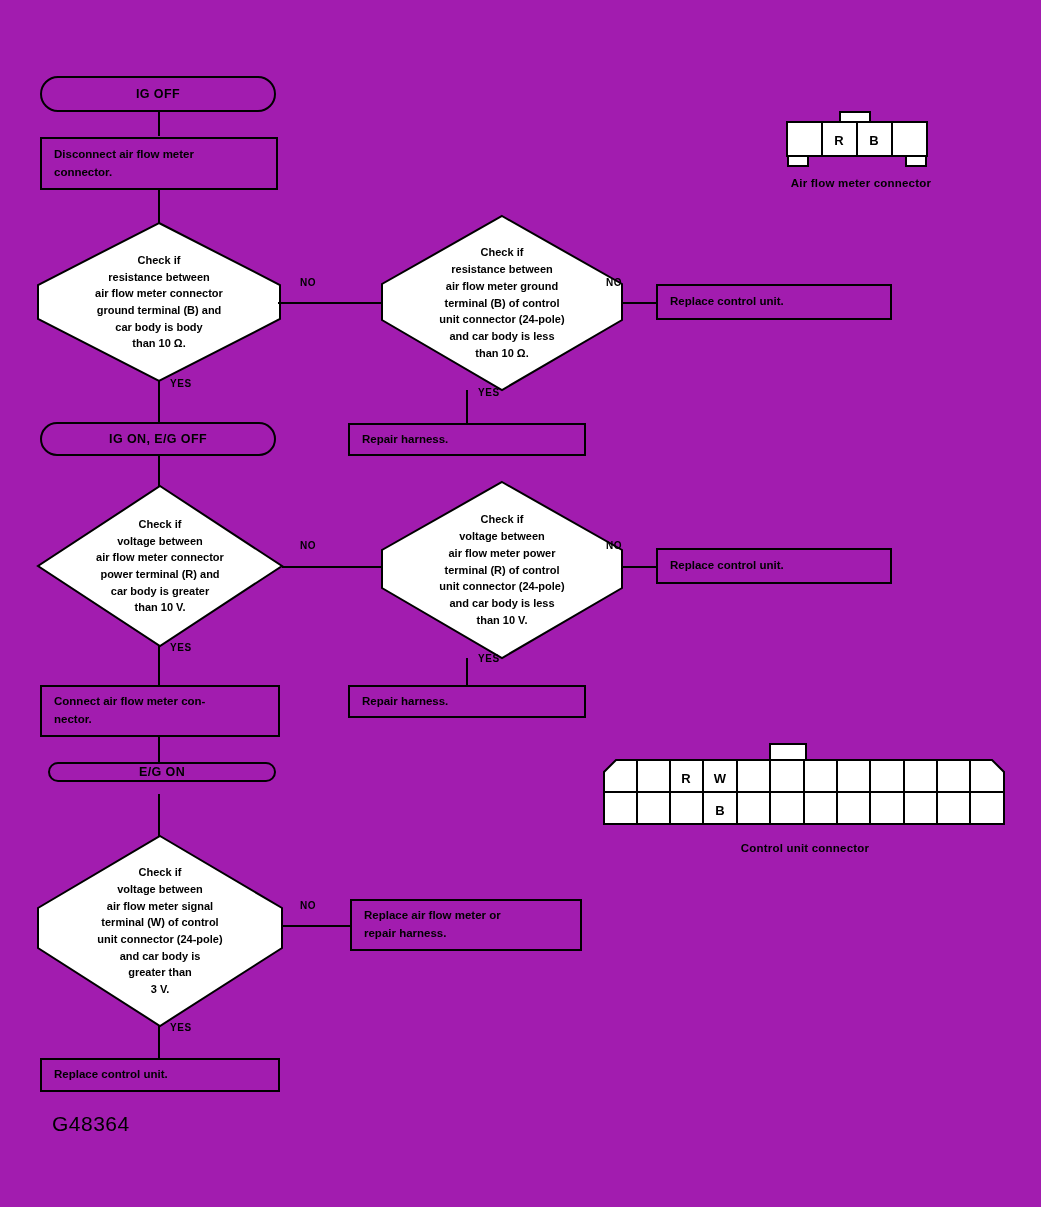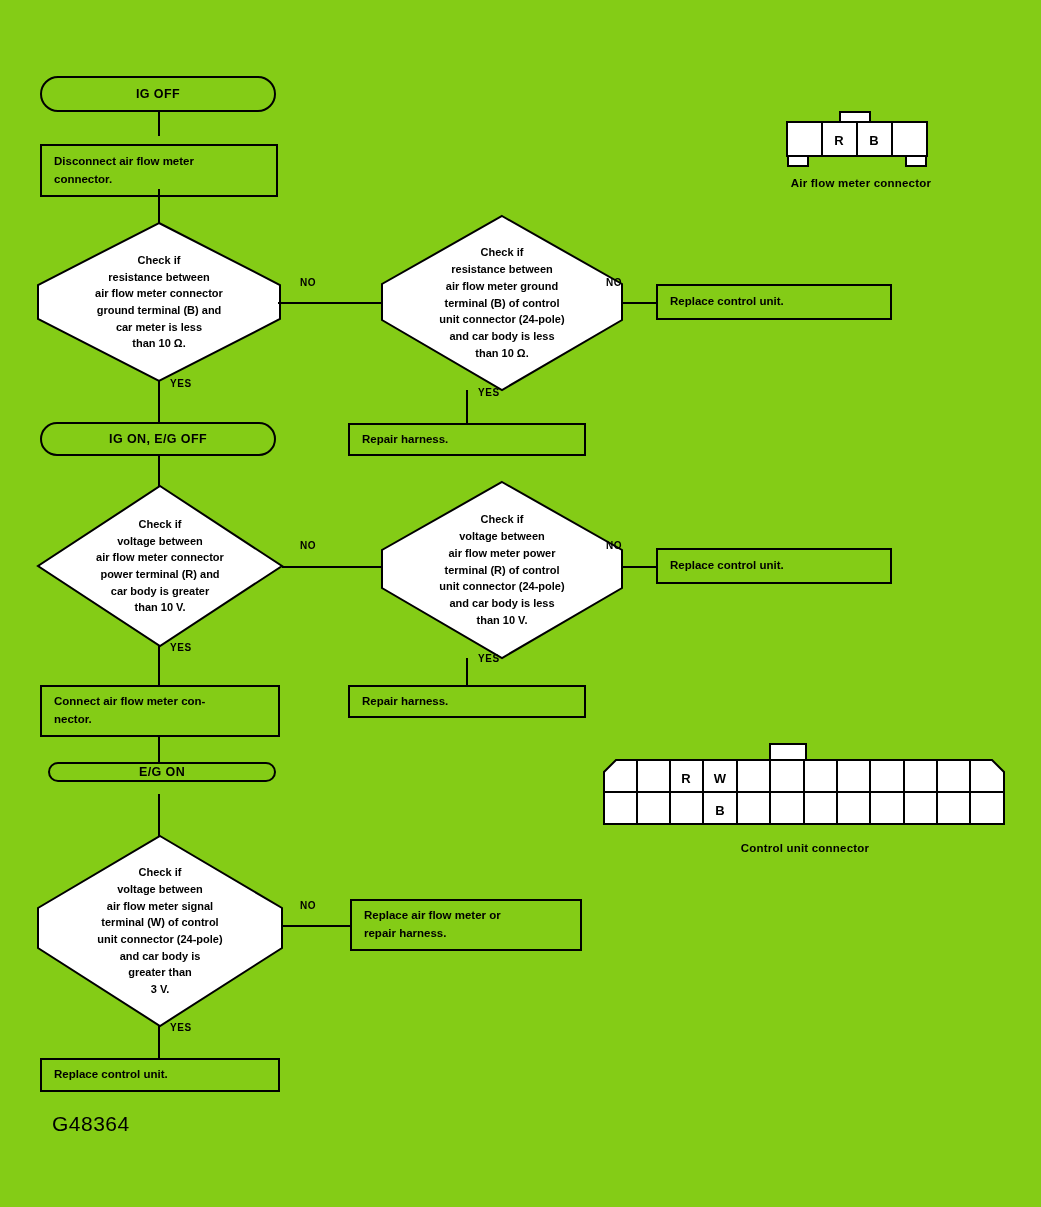--- a/index.html
+++ b/index.html
@@ -10,21 +10,21 @@
   }
   body {
     font-family: "Liberation Sans", sans-serif;
     color: #000000;
   }
   #page {
     position: relative;
     width: 1041px;
     height: 1207px;
     overflow: hidden;
-    background: #84cc16;
+    background: #a21caf;
   }
   
   .node {
     position: absolute;
     box-sizing: border-box;
     display: flex;
     align-items: center;
     color: #000;
   }
   
@@ -117,39 +117,39 @@
 <body>
 
 <div id="page">
 
   <div class="node terminator" style="left:40px; top:76px; width:236px; height:36px;">
     <span>IG OFF</span>
   </div>
 
   <div class="line-v" style="left:158px; top:112px; height:24px;"></div>
 
-  <div class="node process" style="left:40px; top:144px; width:238px; height:53px;">
+  <div class="node process" style="left:40px; top:137px; width:238px; height:53px;">
     <span class="lines">
       <span>Disconnect air flow meter</span>
       <span>connector.</span>
     </span>
   </div>
 
   <div class="line-v" style="left:158px; top:189px; height:34px;"></div>
 
   <div class="node decision" style="left:38px; top:223px; width:242px; height:158px;">
     <svg width="242" height="158" viewBox="0 0 242 158">
       <polygon points="121,0 242,62 242,96 121,158 0,96 0,62" fill="#ffffff" stroke="#000000" stroke-width="2"></polygon>
     </svg>
     <div class="dtext">
       <span>Check if</span>
       <span>resistance between</span>
       <span>air flow meter connector</span>
       <span>ground terminal (B) and</span>
-      <span>car meter is less</span>
+      <span>car body is body</span>
       <span>than 10 Ω.</span>
     </div>
   </div>
 
   <div class="line-h" style="left:278px; top:302px; width:104px;"></div>
   <div class="blabel" style="left:300px; top:277px;">NO</div>
 
   <div class="line-v" style="left:158px; top:381px; height:41px;"></div>
   <div class="blabel" style="left:170px; top:378px;">YES</div>
 

